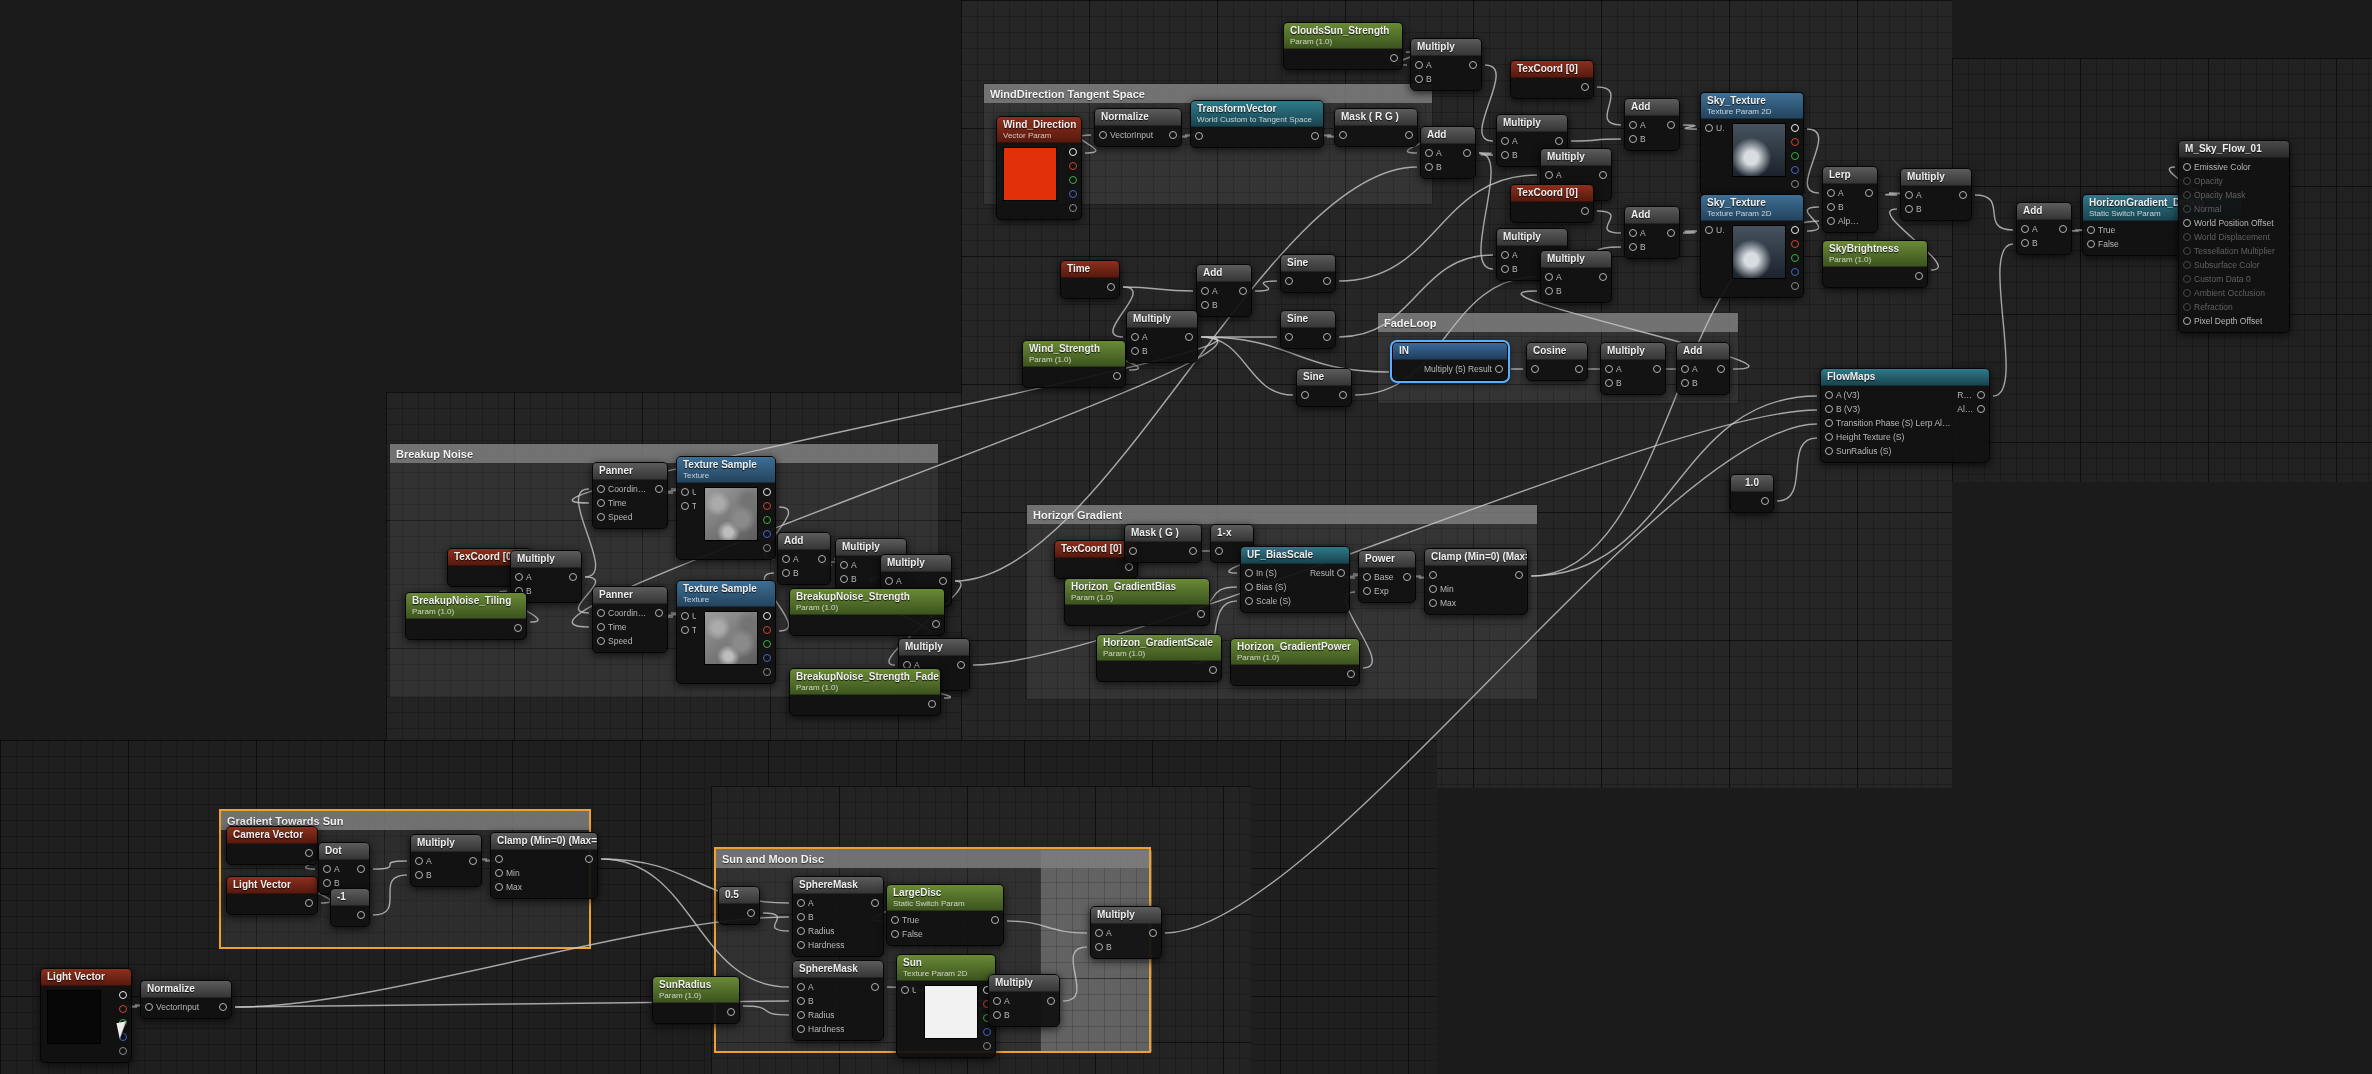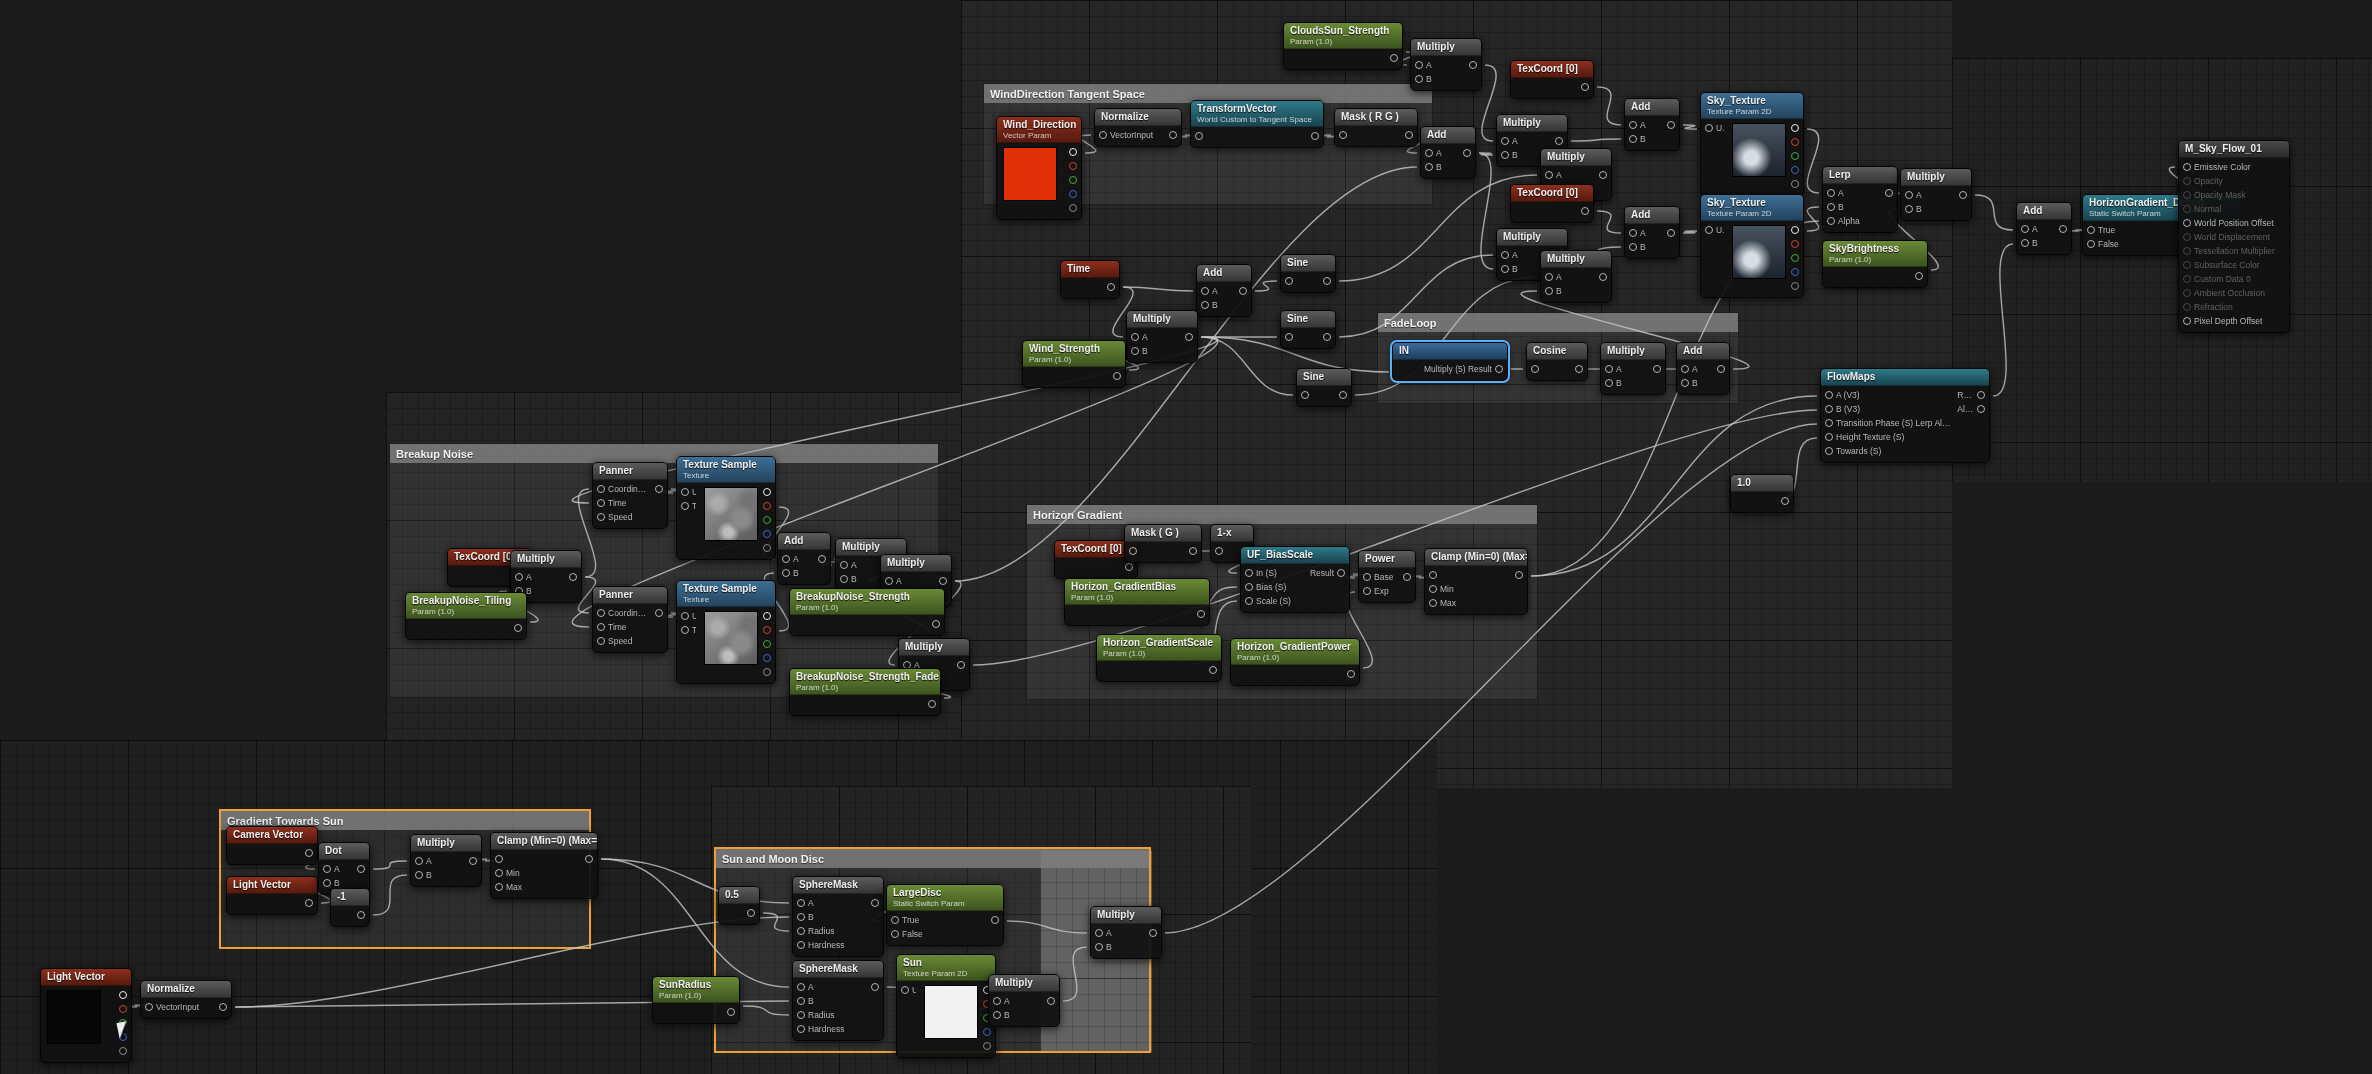--- a/index.html
+++ b/index.html
@@ -445,21 +445,21 @@
             <span class="pl">B</span>
           </div>
         </div>
         <div class="col" style="margin-left: auto;">
           <div class="pin right">
             <span class="dot"></span>
           </div>
         </div>
       </div>
     </div>
-    <div class="node hdr-gray" style="left: 1822px; top: 166px; width: 76px;">
+    <div class="node hdr-gray" style="left: 1822px; top: 166px; width: 56px;">
       <div class="n-head">
         <span class="n-title">Lerp</span>
       </div>
       <div class="n-body">
         <div class="col">
           <div class="pin">
             <span class="dot"></span>
             <span class="pl">A</span>
           </div>
           <div class="pin">
@@ -1579,21 +1579,21 @@
           <div class="pin">
             <span class="dot"></span>
             <span class="pl">Transition Phase (S) Lerp Alpha No Contrast</span>
           </div>
           <div class="pin">
             <span class="dot"></span>
             <span class="pl">Height Texture (S)</span>
           </div>
           <div class="pin">
             <span class="dot"></span>
-            <span class="pl">Towards (S)</span>
+            <span class="pl">SunRadius (S)</span>
           </div>
         </div>
         <div class="col" style="margin-left: auto;">
           <div class="pin right">
             <span class="pl">Results</span>
             <span class="dot"></span>
           </div>
           <div class="pin right">
             <span class="pl">Alpha</span>
             <span class="dot"></span>
@@ -1696,21 +1696,21 @@
             <span class="dot"></span>
             <span class="pl">Refraction</span>
           </div>
           <div class="pin">
             <span class="dot"></span>
             <span class="pl">Pixel Depth Offset</span>
           </div>
         </div>
       </div>
     </div>
-    <div class="node hdr-gray" style="left: 1730px; top: 474px; width: 64px;">
+    <div class="node hdr-gray" style="left: 1730px; top: 474px; width: 44px; text-align: center;">
       <div class="n-head">
         <span class="n-title">1.0</span>
       </div>
       <div class="n-body">
         <div class="col" style="margin-left: auto;">
           <div class="pin right">
             <span class="dot"></span>
           </div>
         </div>
       </div>

